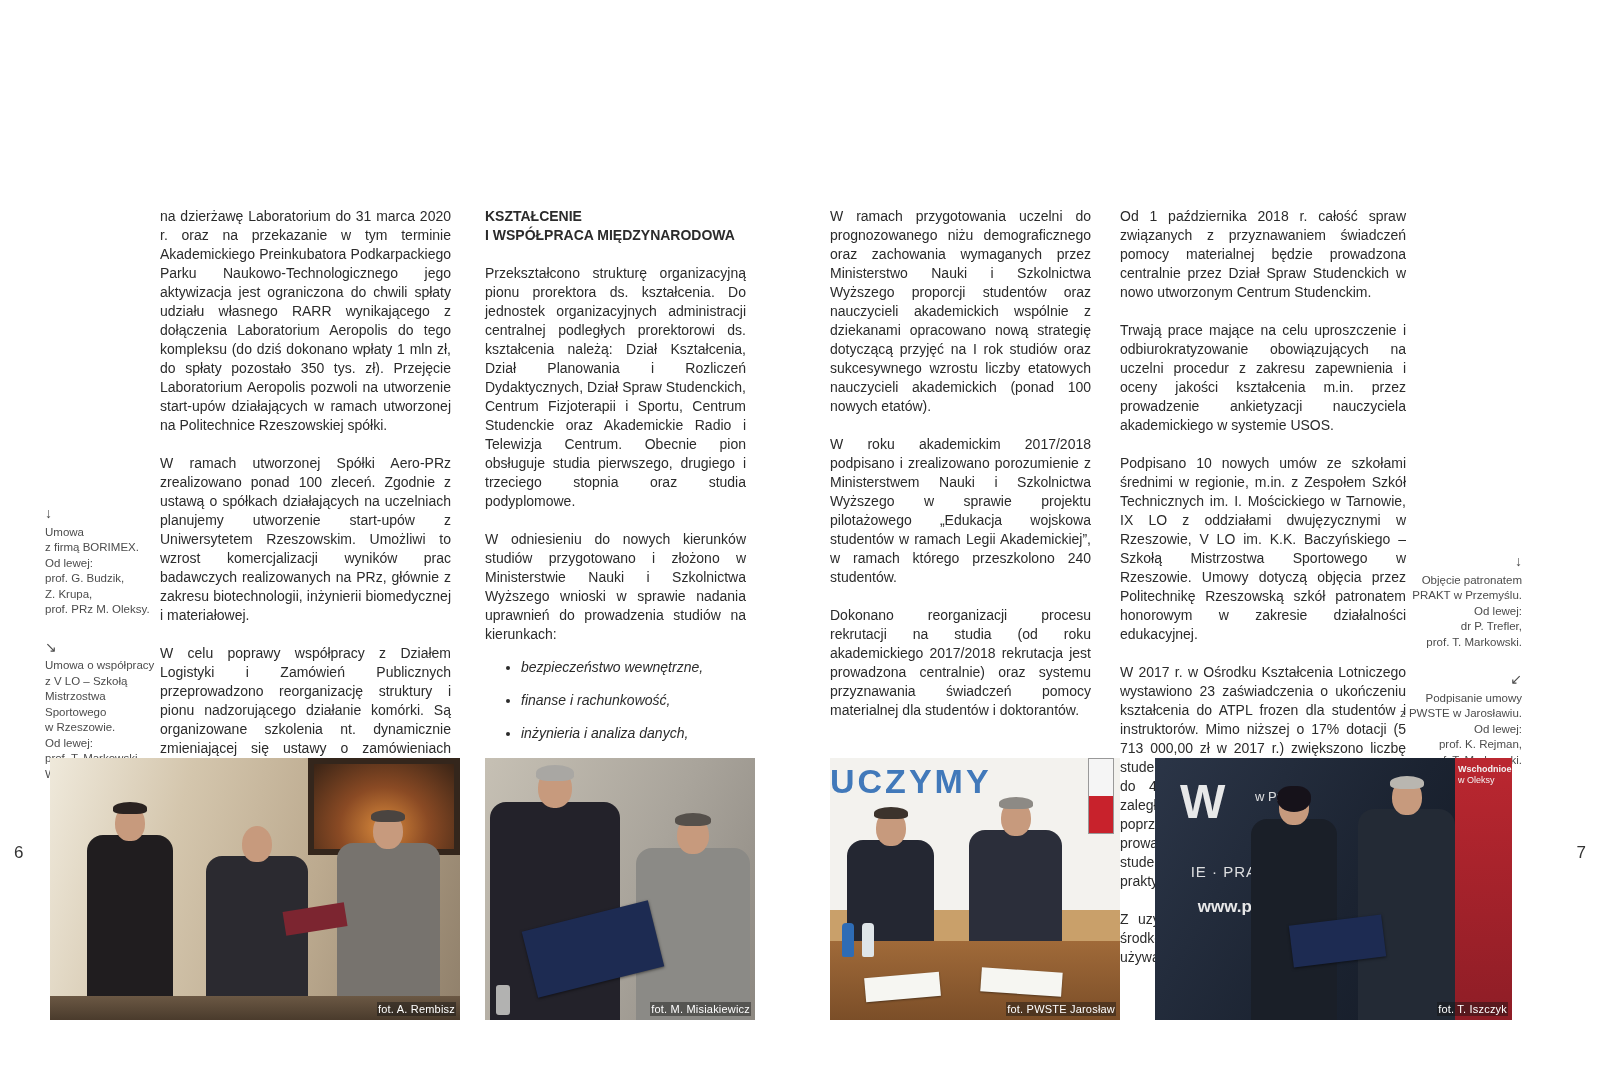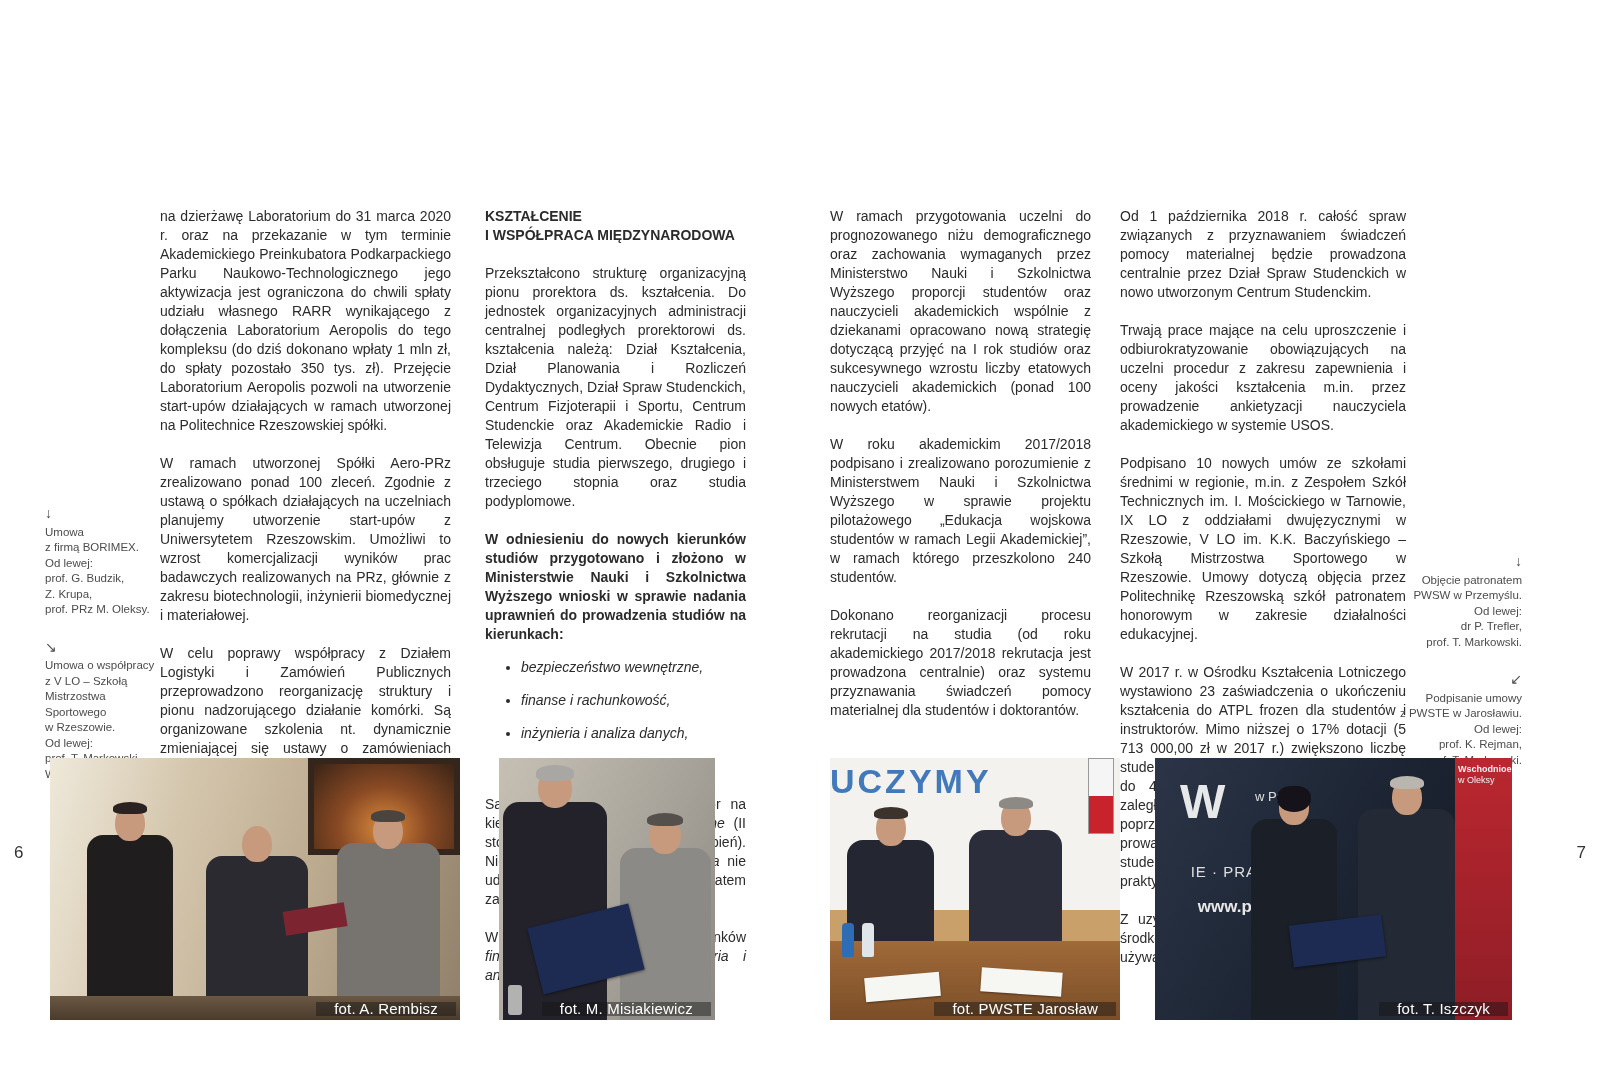--- a/index.html
+++ b/index.html
@@ -5,43 +5,43 @@
   html,body{margin:0;padding:0;background:#ffffff;}
   .spread{position:relative;width:1600px;height:1085px;background:#ffffff;overflow:hidden;
           font-family:"Liberation Sans",sans-serif;color:#2b2b2b;}
   
   .col{position:absolute;top:207px;text-align:justify;font-size:14px;line-height:19px;}
   .col1{left:160px;width:291px;}
   .col2{left:485px;width:261px;}
   .col3{left:830px;width:261px;}
   .col4{left:1120px;width:286px;}
   .col p{margin:0 0 19px 0;}
-  .col p.tight{margin-bottom:0;font-weight:bold;}
+  .col p.tight{margin-bottom:0;}
   .col h3{margin:0 0 19px 0;font-size:14px;line-height:19px;font-weight:bold;white-space:pre-line;text-align:left;}
   ul.kierunki{margin:0 0 19px 0;padding:0 0 0 22px;list-style:disc;text-align:left;}
   ul.kierunki li{font-style:italic;margin:14px;}
   
   .captions{position:absolute;font-size:11.5px;line-height:15.5px;color:#4c4c4c;}
   .captions-left{left:45px;top:506px;width:118px;text-align:left;}
   .captions-right{right:78px;top:554px;width:132px;text-align:right;}
   .cap + .cap{margin-top:22px;}
   .cap .arrow{display:block;font-size:14px;margin-bottom:3px;color:#4c4c4c;}
   .cap .cap-text{white-space:pre-line;}
   
   .page-num{position:absolute;top:843px;font-size:17px;color:#333;}
   .page-num.pn-left{left:14px;}
   .page-num.pn-right{right:14px;}
   
   .photo{position:absolute;top:758px;height:262px;overflow:hidden;background:#8d8d8d;}
   #photo1{left:50px;width:410px;}
-  #photo2{left:499px;width:216px;text-align:right;}
+  #photo2{left:485px;width:270px;text-align:right;}
   #photo3{left:830px;width:290px;}
   #photo4{left:1155px;width:357px;}
-  .credit{position:absolute;right:4px;bottom:4px;font-size:15px;line-height:12px;color:#fff;
-          background:rgba(20,20,20,.45);padding:1px 18px;letter-spacing:.2px;}
+  .credit{position:absolute;right:4px;bottom:4px;font-size:11px;line-height:12px;color:#fff;
+          background:rgba(20,20,20,.45);padding:1px 1px;letter-spacing:.2px;}
   .abs{position:absolute;}
   
   .person{position:absolute;display:flex;flex-direction:column;align-items:center;}
   .head{width:30px;height:36px;border-radius:50% 50% 46% 46%;background:#c79a7d;position:relative;}
   .hair{position:absolute;top:-3px;left:-2px;right:-2px;height:18px;border-radius:50% 50% 30% 30%;}
   .torso{width:100%;flex:1;margin-top:-6px;border-radius:16px 16px 0 0;}
   
   .p1-wall{inset:0;background:linear-gradient(105deg,#efe9db 0%,#d4c6ad 30%,#bcaa8f 62%,#90806b 100%);}
   .p1-frame{left:63%;top:0;width:37%;height:37%;background:#34261c;padding:6px;box-sizing:border-box;}
   .p1-art{width:100%;height:100%;background:radial-gradient(ellipse at 50% 75%,#d98a3c 0%,#8a4a24 45%,#3a2416 100%);}
@@ -124,21 +124,21 @@
     <p><span>Trwają prace mające na celu uproszczenie i odbiurokratyzowanie obowiązujących na uczelni procedur z zakresu zapewnienia i oceny jakości kształcenia m.in. przez prowadzenie ankietyzacji nauczyciela akademickiego w systemie USOS.</span></p>
     <p><span>Podpisano 10 nowych umów ze szkołami średnimi w regionie, m.in. z Zespołem Szkół Technicznych im. I. Mościckiego w Tarnowie, IX LO z oddziałami dwujęzycznymi w Rzeszowie, V LO im. K.K. Baczyńskiego – Szkołą Mistrzostwa Sportowego w Rzeszowie. Umowy dotyczą objęcia przez Politechnikę Rzeszowską szkół patronatem honorowym w zakresie działalności edukacyjnej.</span></p>
     <p><span>W 2017 r. w Ośrodku Kształcenia Lotniczego wystawiono 23 zaświadczenia o ukończeniu kształcenia do ATPL frozen dla studentów i instruktorów. Mimo niższej o 17% dotacji (5 713 000,00 zł w 2017 r.) zwiększono liczbę studentów przyjmowanych na „pilotaż” z 24 do 40. Do 30 czerwca br. nadrobiono zaległości (ok. 2600 h nalotu) z lat poprzednich. Obecnie szkolenie jest prowadzone na bieżąco. Kolejna grupa studentów specjalności „pilotaż” odbyła praktyki w PLL LOT.</span></p>
     <p><span>Z uzyskanych z Urzędu Marszałkowskiego środków w wysokości 350 tys. zł zakupiono używany samolot</span></p>
   </section>
 
   <aside class="captions captions-right">
     <div class="cap">
       <span class="arrow">↓</span>
       <div class="cap-text">Objęcie patronatem
-PWSW w Przemyślu.
+PRAKT w Przemyślu.
 Od lewej:
 dr P. Trefler,
 prof. T. Markowski.</div>
     </div>
     <div class="cap">
       <span class="arrow">↙</span>
       <div class="cap-text">Podpisanie umowy
 z PWSTE w Jarosławiu.
 Od lewej:
 prof. K. Rejman,

